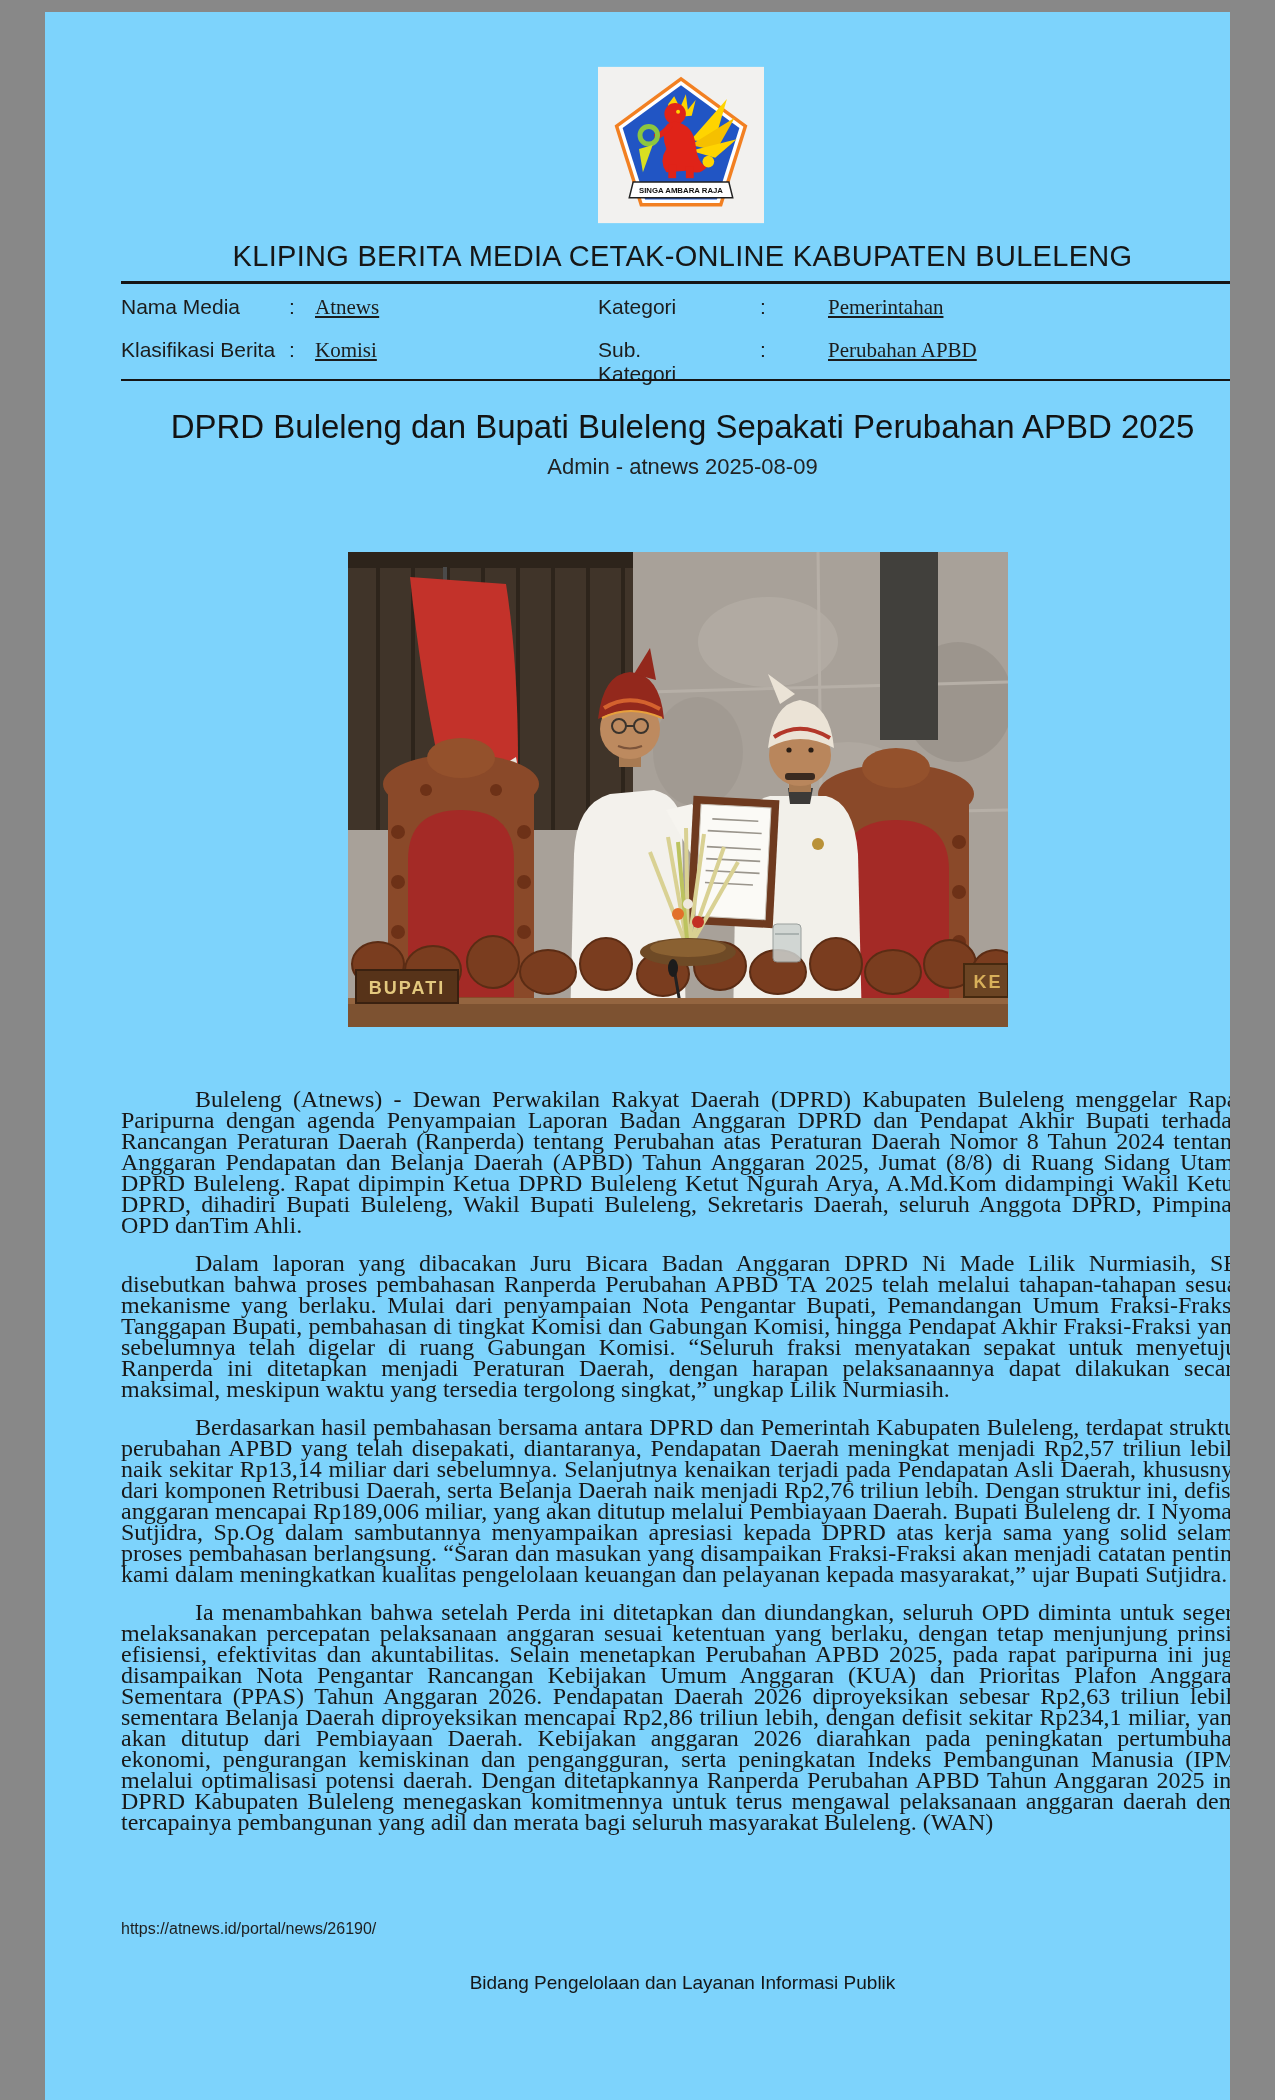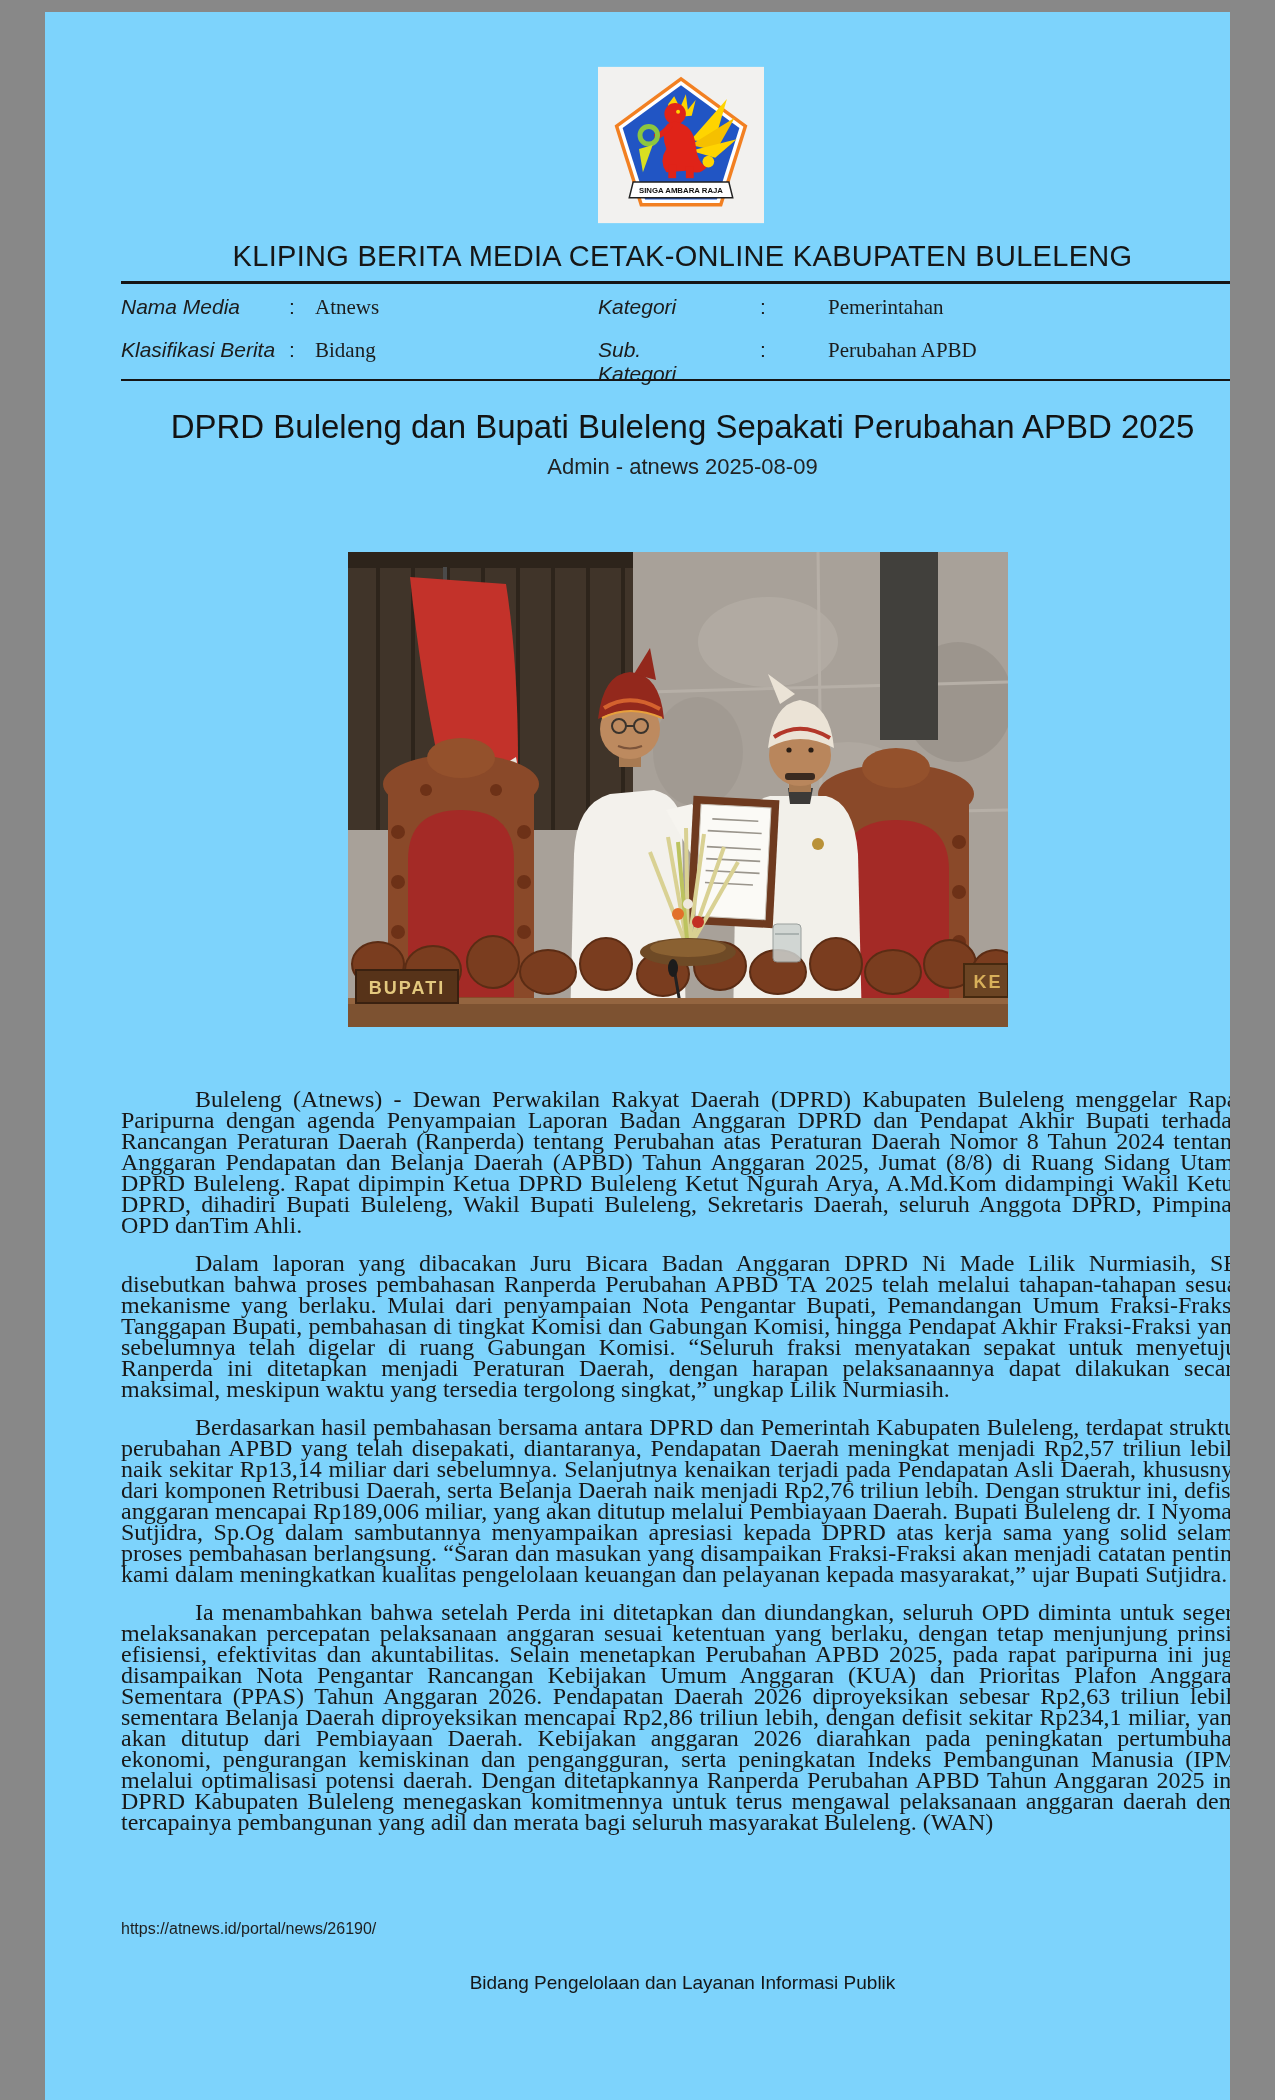--- a/index.html
+++ b/index.html
@@ -18,26 +18,26 @@
   .rule{left:76px;width:1123px;background:#151515;}
   .rule-1{top:269px;height:3px;}
   .rule-2{top:367px;height:2px;}
   
   .meta-row{left:76px;width:1123px;display:flex;font-size:21px;color:#1c1c1c;}
   .meta-row-1{top:283px;}
   .meta-row-2{top:326px;justify-content:center;}
   .meta-group{display:flex;}
   .meta-group-left{width:477px;}
   .meta-group-right{flex:1;gap:44px;}
-  .meta-label{font-family:"Liberation Sans",sans-serif;font-style:italic;}
+  .meta-label{font-family:"Liberation Sans",sans-serif;}
   .meta-group-left .meta-label{width:168px;}
   .meta-group-right .meta-label{width:118px;}
   .meta-colon{width:26px;text-align:left;}
   .meta-group-right .meta-colon{width:24px;}
-  .meta-value{font-family:"Liberation Serif",serif;}
+  .meta-value{font-family:"Liberation Serif",serif;text-decoration:underline;}
   
   .article-title{
     left:0;top:396px;width:1275px;text-align:center;
     font-size:33px;color:#131313;
   }
   .byline{left:0;top:442px;width:1275px;text-align:center;font-size:22px;color:#222;}
   
   .photo{left:303px;top:540px;width:660px;height:475px;}
   .photo svg{display:block;}
   
@@ -98,21 +98,21 @@
     <div class="meta-group meta-group-right">
       <span class="meta-label">Kategori</span>
       <span class="meta-colon">:</span>
       <span class="meta-value">Pemerintahan</span>
     </div>
   </div>
   <div class="abs meta-row meta-row-2">
     <div class="meta-group meta-group-left">
       <span class="meta-label">Klasifikasi Berita</span>
       <span class="meta-colon">:</span>
-      <span class="meta-value">Bidang</span>
+      <span class="meta-value">Komisi</span>
     </div>
     <div class="meta-group meta-group-right">
       <span class="meta-label">Sub. Kategori</span>
       <span class="meta-colon">:</span>
       <span class="meta-value">Perubahan APBD</span>
     </div>
   </div>
   <div class="abs rule rule-2"></div>
 
   <div class="abs article-title">DPRD Buleleng dan Bupati Buleleng Sepakati Perubahan APBD 2025</div>

